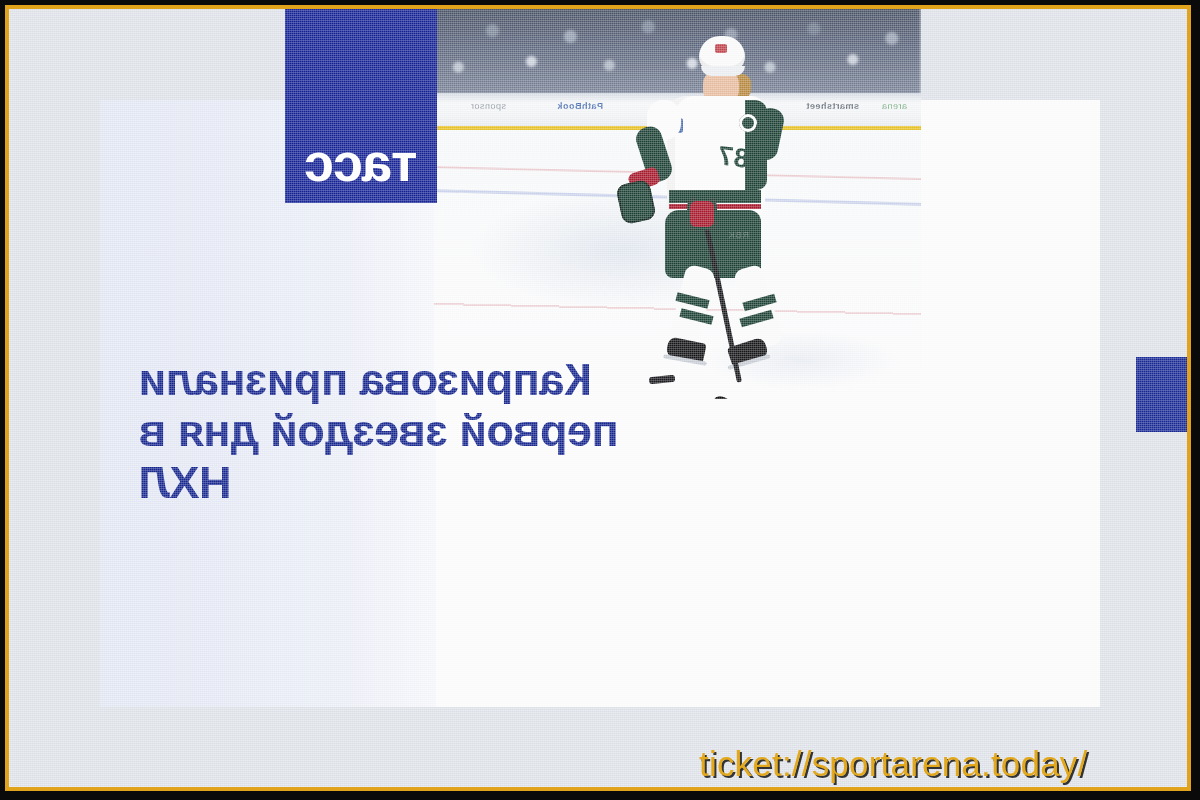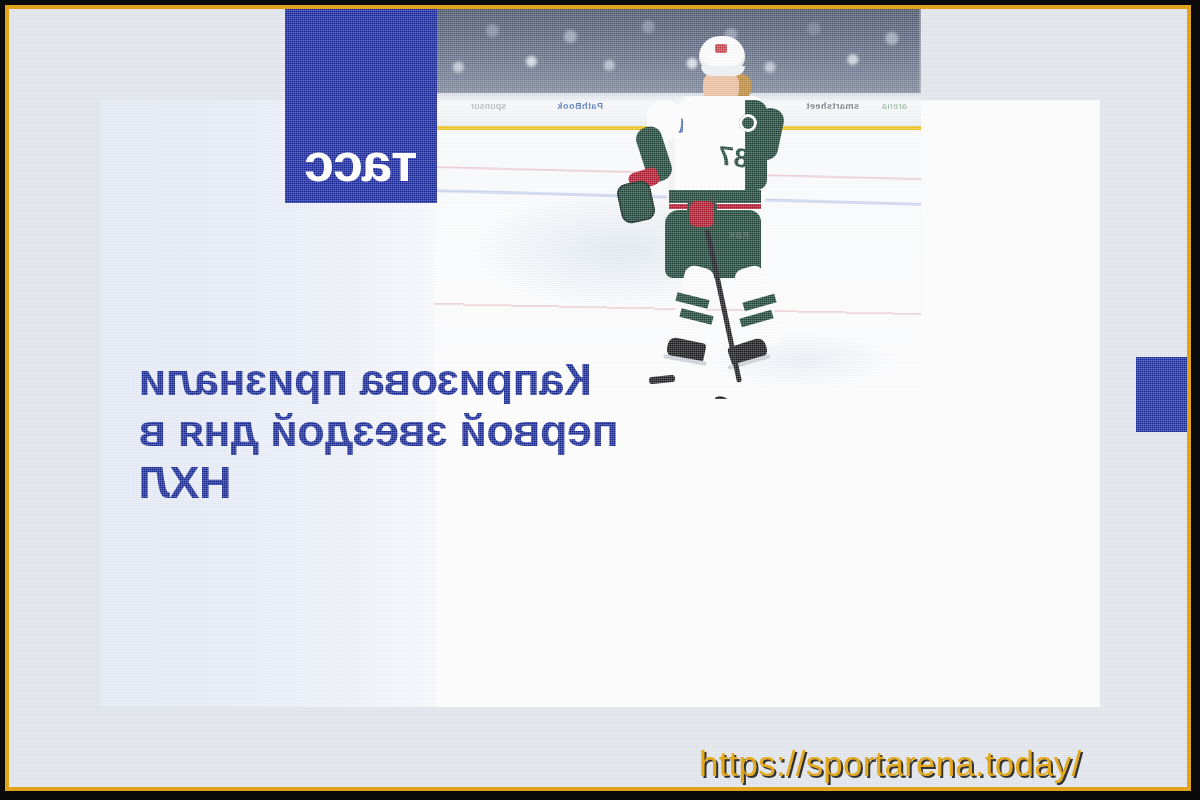--- a/index.html
+++ b/index.html
@@ -442,17 +442,17 @@
     <div class="headline">
       <span class="headline-line">Капризова признали</span>
       <span class="headline-line">первой звездой дня в</span>
       <span class="headline-line">НХЛ</span>
     </div>
 
     <div class="accent-square"></div>
 
     <div class="grain"></div>
 
-    <div class="watermark">https://sportarena.today/</div>
+    <div class="watermark">ticket://sportarena.today/</div>
   </div>
 
   <div class="gold-frame"></div>
 </div>
 
 </body></html>

